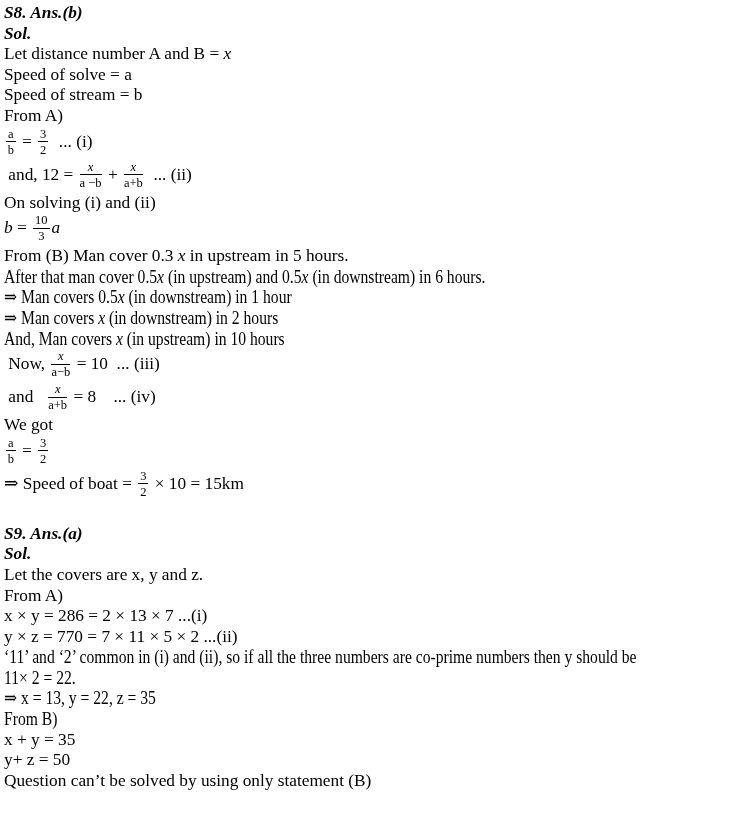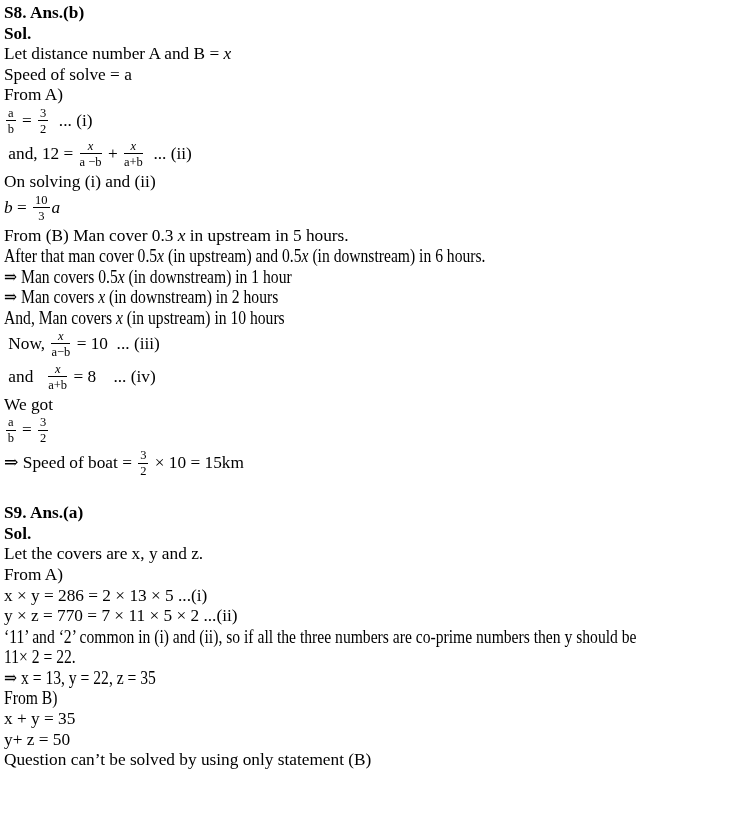--- a/index.html
+++ b/index.html
@@ -19,21 +19,21 @@
     font-family: "Liberation Serif", "DejaVu Serif", serif;
     font-size: 17.3px;
     line-height: 20.6px;
   }
   .section { margin: 0; }
   .section + .section { margin-top: 22px; }
   .line {
     white-space: pre;
     min-height: 20.6px;
   }
-  .line.bold { font-weight: bold; }
+  .line.bold { font-weight: bold; font-style: italic; }
   .line.condensed {
     font-size: 18.6px;
     transform: scaleX(0.84);
     transform-origin: 0 50%;
   }
   .line.math {
     padding: 1px 0 2px 0;
   }
   .it { font-style: italic; }
   .frac {
@@ -58,20 +58,21 @@
 </style>
 </head>
 <body>
 
 <div class="doc">
     <div class="section">
       <div class="line bold"><span>S8. Ans.(b)</span></div>
       <div class="line bold"><span>Sol.</span></div>
       <div class="line normal"><span>Let distance number A and B = </span><span class="it">x</span></div>
       <div class="line normal"><span>Speed of solve = a</span></div>
+      <div class="line normal"><span>Speed of stream = b</span></div>
       <div class="line normal"><span>From A)</span></div>
       <div class="line math"><span class="frac"><span class="num">a</span><span class="den">b</span></span><span> = </span><span class="frac"><span class="num">3</span><span class="den">2</span></span><span>  ... (i)</span></div>
       <div class="line math"><span> and, 12 = </span><span class="frac"><span class="num it">x</span><span class="den">a −b</span></span><span> + </span><span class="frac"><span class="num it">x</span><span class="den">a+b</span></span><span>  ... (ii)</span></div>
       <div class="line normal"><span>On solving (i) and (ii)</span></div>
       <div class="line math"><span class="it">b</span><span> = </span><span class="frac"><span class="num">10</span><span class="den">3</span></span><span class="it">a</span></div>
       <div class="line normal"><span>From (B) Man cover 0.3 </span><span class="it">x</span><span> in upstream in 5 hours.</span></div>
       <div class="line condensed"><span>After that man cover 0.5</span><span class="it">x</span><span> (in upstream) and 0.5</span><span class="it">x</span><span> (in downstream) in 6 hours.</span></div>
       <div class="line condensed"><span>⇒ Man covers 0.5</span><span class="it">x</span><span> (in downstream) in 1 hour</span></div>
       <div class="line condensed"><span>⇒ Man covers </span><span class="it">x</span><span> (in downstream) in 2 hours</span></div>
       <div class="line condensed"><span>And, Man covers </span><span class="it">x</span><span> (in upstream) in 10 hours</span></div>
@@ -79,21 +80,21 @@
       <div class="line math"><span> and   </span><span class="frac"><span class="num it">x</span><span class="den">a+b</span></span><span> = 8    ... (iv)</span></div>
       <div class="line normal"><span>We got</span></div>
       <div class="line math"><span class="frac"><span class="num">a</span><span class="den">b</span></span><span> = </span><span class="frac"><span class="num">3</span><span class="den">2</span></span></div>
       <div class="line math"><span>⇒ Speed of boat = </span><span class="frac"><span class="num">3</span><span class="den">2</span></span><span> × 10 = 15km</span></div>
     </div>
     <div class="section">
       <div class="line bold"><span>S9. Ans.(a)</span></div>
       <div class="line bold"><span>Sol.</span></div>
       <div class="line normal"><span>Let the covers are x, y and z.</span></div>
       <div class="line normal"><span>From A)</span></div>
-      <div class="line normal"><span>x × y = 286 = 2 × 13 × 5 ...(i)</span></div>
+      <div class="line normal"><span>x × y = 286 = 2 × 13 × 7 ...(i)</span></div>
       <div class="line normal"><span>y × z = 770 = 7 × 11 × 5 × 2 ...(ii)</span></div>
       <div class="line condensed"><span>‘11’ and ‘2’ common in (i) and (ii), so if all the three numbers are co-prime numbers then y should be</span></div>
       <div class="line condensed"><span>11× 2 = 22.</span></div>
       <div class="line condensed"><span>⇒ x = 13, y = 22, z = 35</span></div>
       <div class="line condensed"><span>From B)</span></div>
       <div class="line normal"><span>x + y = 35</span></div>
       <div class="line normal"><span>y+ z = 50</span></div>
       <div class="line normal"><span>Question can’t be solved by using only statement (B)</span></div>
     </div>
   </div>

